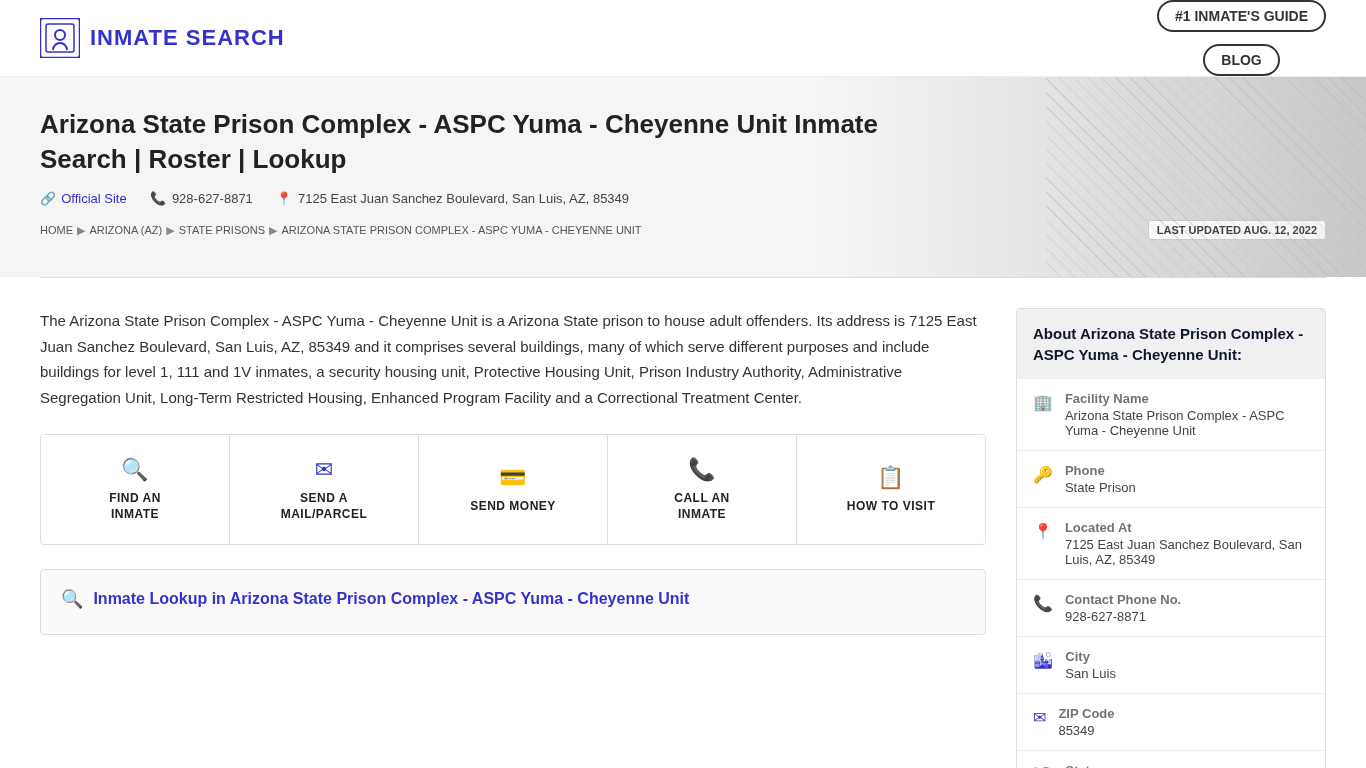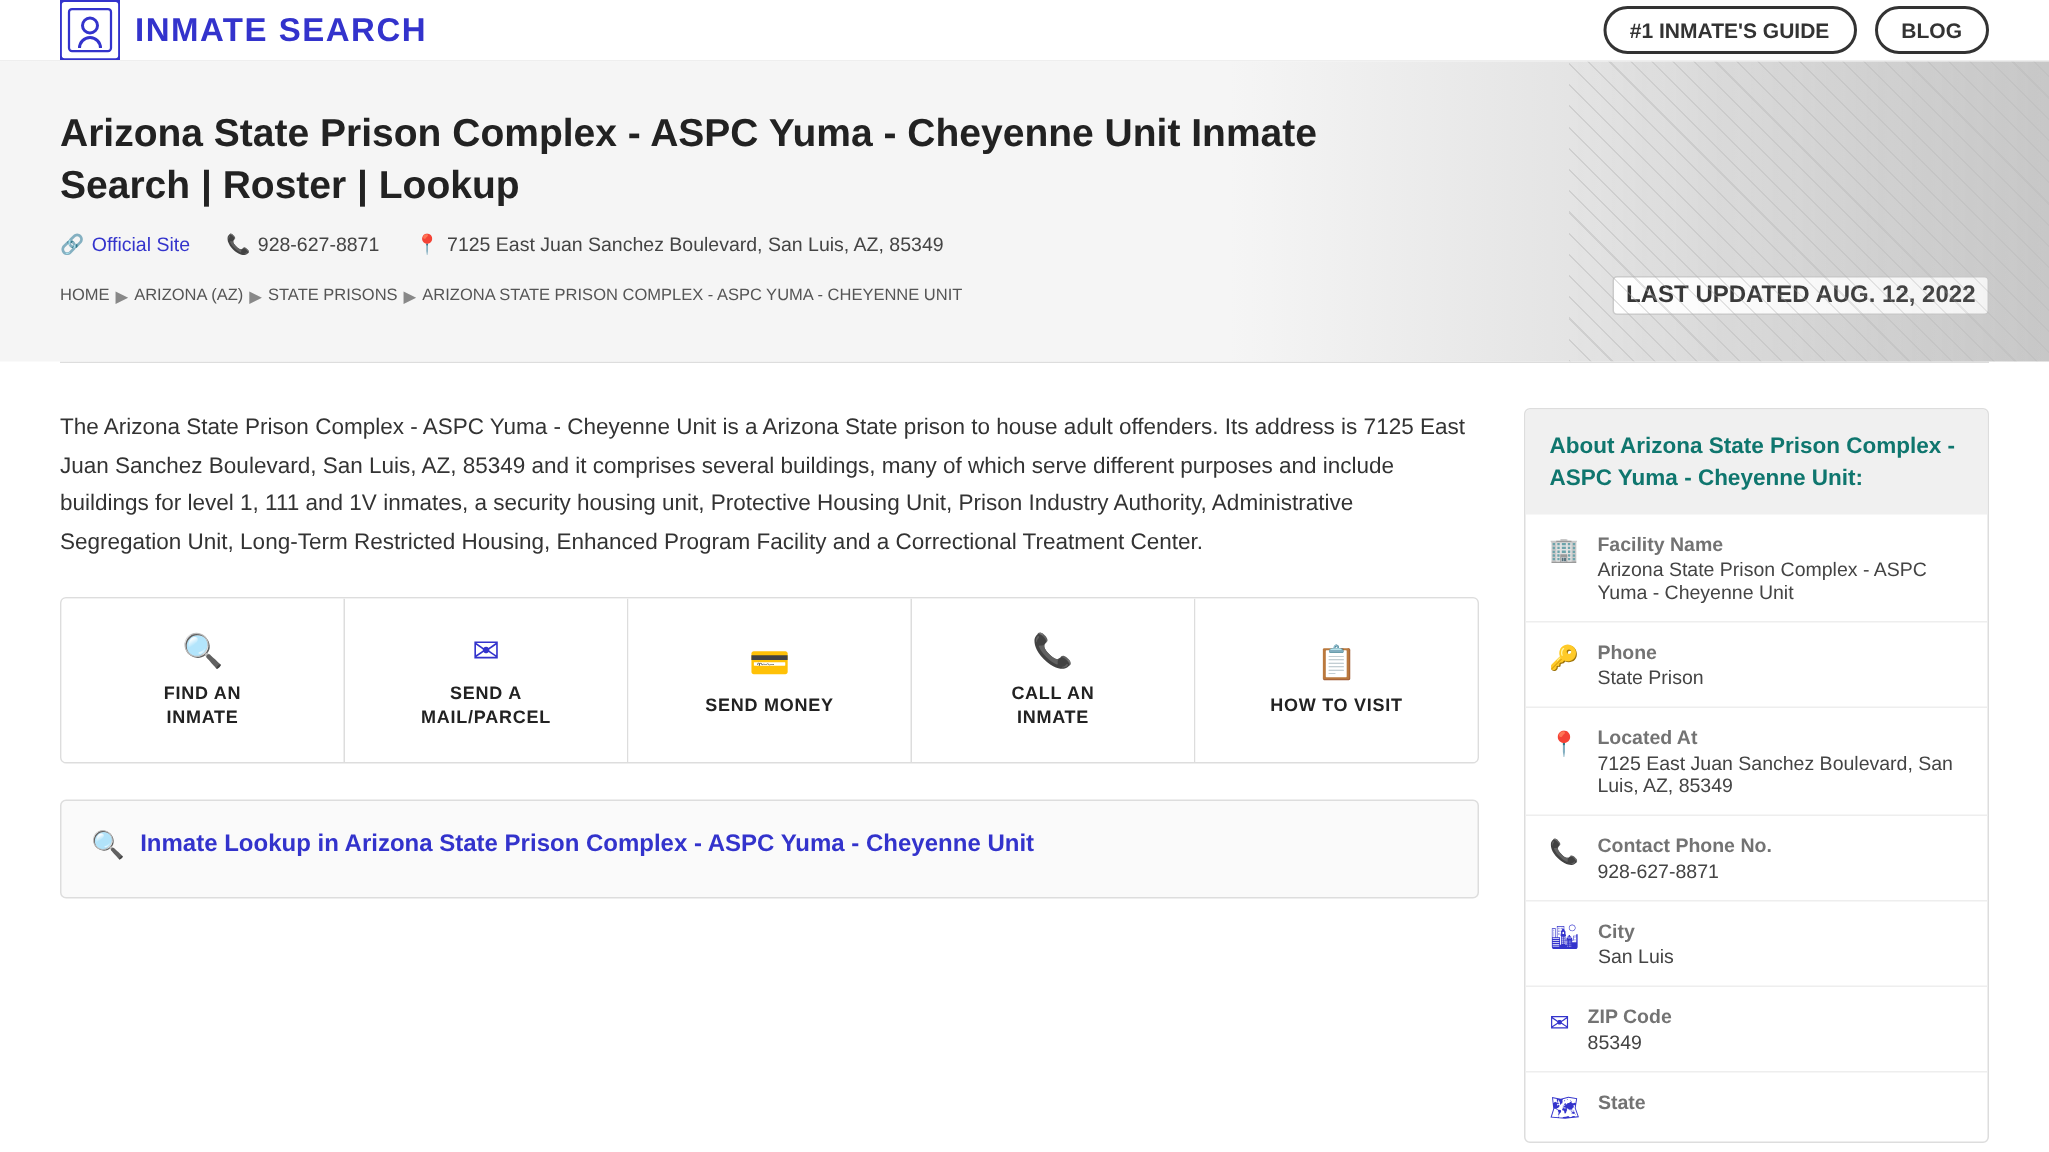--- a/index.html
+++ b/index.html
@@ -26,20 +26,21 @@
     .logo-text {
       font-size: 22px;
       font-weight: bold;
       color: #3333cc;
       letter-spacing: 1px;
     }
     .header-nav {
       display: flex;
       align-items: center;
       gap: 12px;
+      flex-direction: column;
     }
     .btn-outline {
       border: 2px solid #333;
       border-radius: 20px;
       padding: 6px 16px;
       font-size: 14px;
       font-weight: bold;
       background: #fff;
       cursor: pointer;
       color: #333;
@@ -93,21 +94,21 @@
       color: #555;
       flex-wrap: wrap;
       background: transparent;
       justify-content: flex-end;
     }
     .breadcrumb a { color: #555; text-decoration: none; }
     .breadcrumb .sep { color: #888; }
     .breadcrumb .last-updated {
       margin-left: auto;
       font-weight: bold;
-      font-size: 16px;
+      font-size: 11px;
       color: #333;
       border: 1px solid #ccc;
       padding: 3px 8px;
       border-radius: 3px;
       background: #fff;
     }
 
     
     .divider { height: 1px; background: #ddd; margin: 0 40px; }
 
@@ -198,21 +199,21 @@
     .sidebar-card {
       border: 1px solid #ddd;
       border-radius: 4px;
       overflow: hidden;
     }
     .sidebar-card .sidebar-header {
       background: #f0f0f0;
       padding: 14px 16px;
       font-size: 15px;
       font-weight: bold;
-      color: #0f766e;
+      color: #0f172a;
       line-height: 1.4;
     }
     .sidebar-item {
       padding: 12px 16px;
       border-bottom: 1px solid #eee;
       display: flex;
       gap: 12px;
       align-items: flex-start;
     }
     .sidebar-item:last-child { border-bottom: none; }

